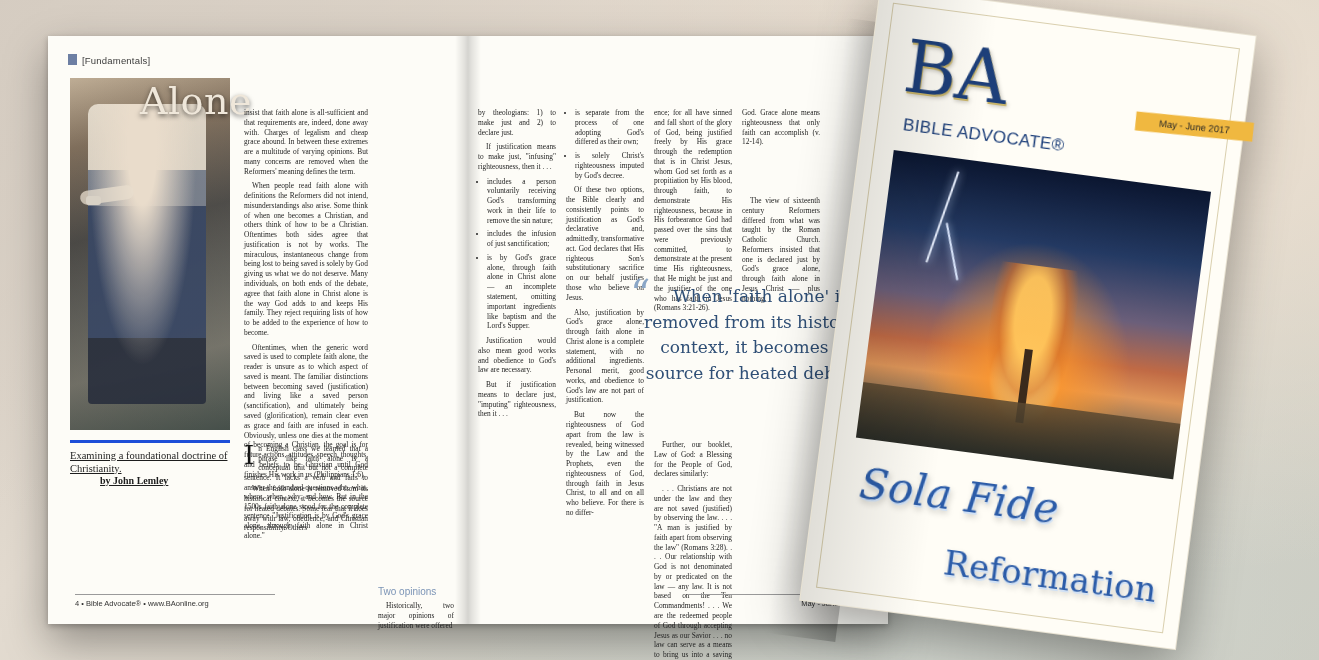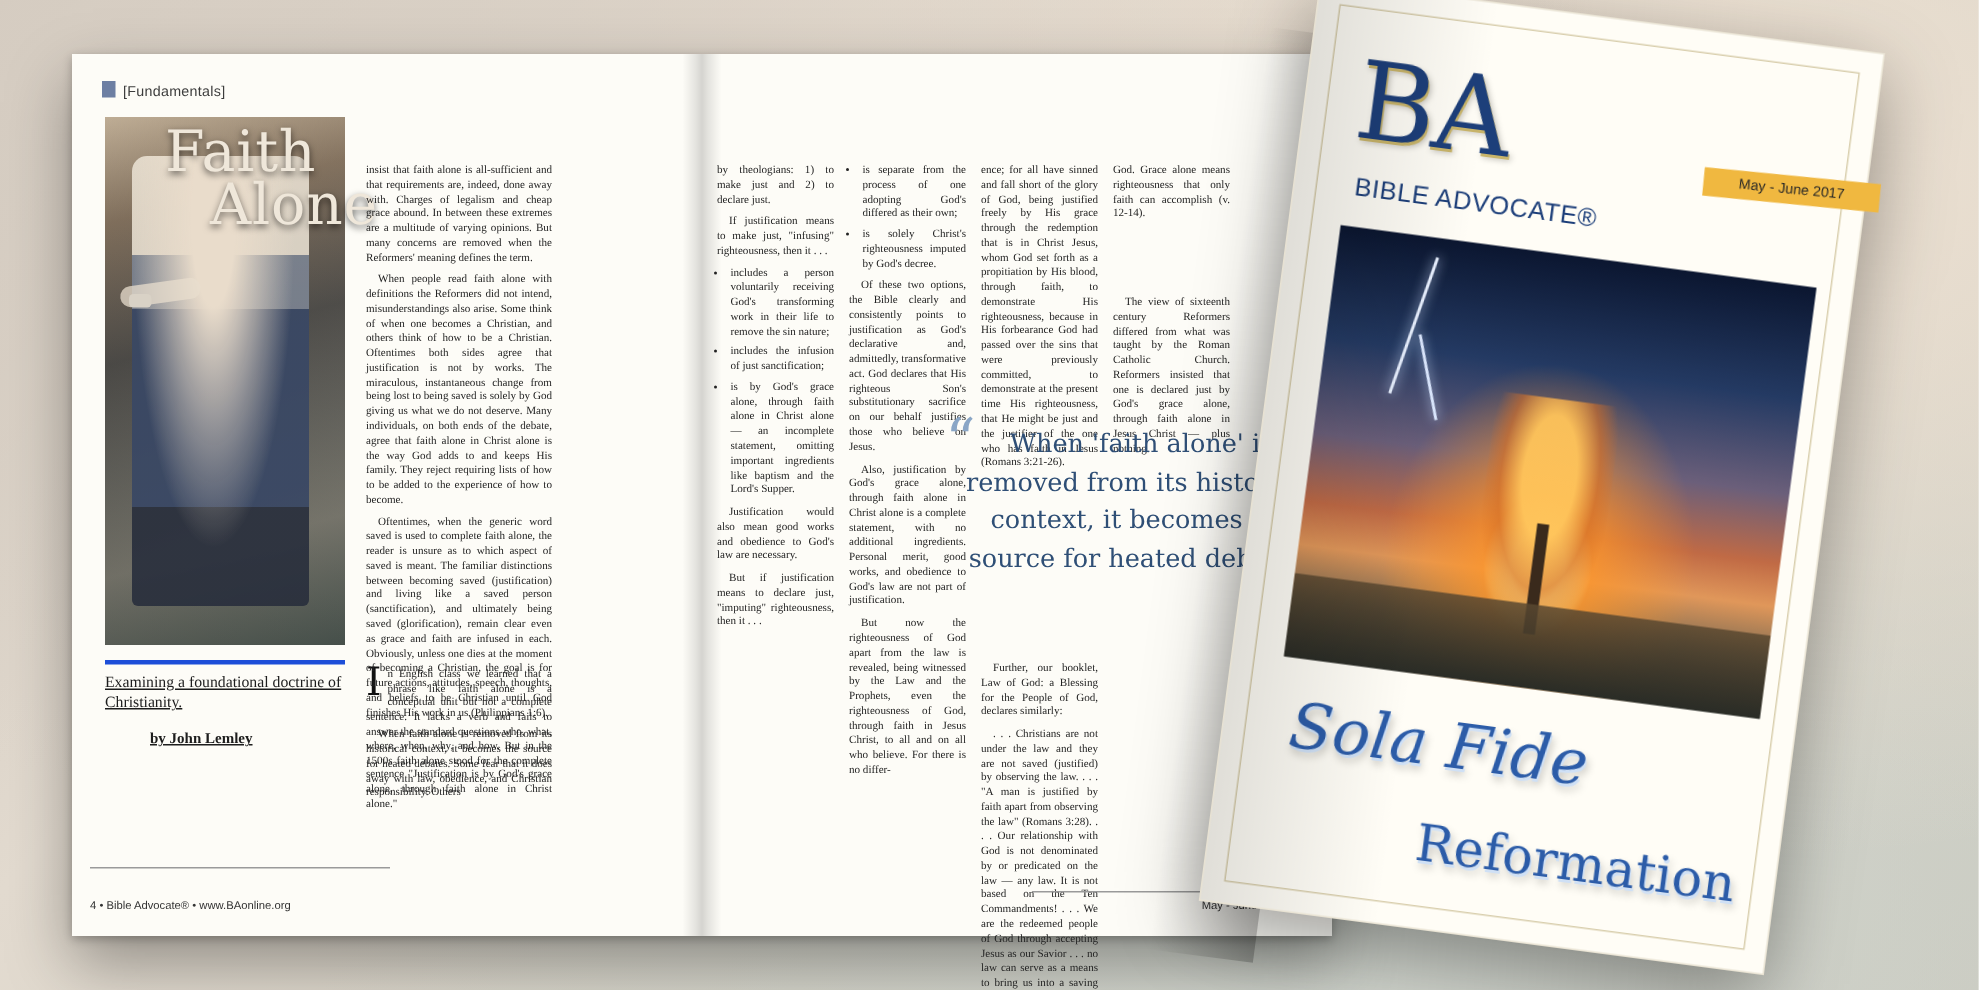--- a/index.html
+++ b/index.html
@@ -61,21 +61,21 @@
     font-family:"DejaVu Serif",serif;font-size:38px;line-height:.92;
     text-shadow:0 2px 5px rgba(0,0,0,.6);letter-spacing:.5px;
   }
   .photo-title .l2{display:block;margin-left:30px;}
 
   .caption{
     position:absolute;left:22px;top:404px;width:160px;
     border-top:3px solid #1d4ed8;padding-top:6px;
     font-family:"Liberation Serif",serif;font-size:10.5px;color:#1d1d1d;line-height:1.25;text-decoration:underline;
   }
-  .caption .byline{display:block;margin-top:12px;font-weight:bold;font-size:10px;padding-left:30px;}
+  .caption .byline{display:block;margin-top:0;font-weight:bold;font-size:10px;padding-left:30px;}
 
   .dropcol{
     position:absolute;left:196px;top:408px;width:124px;
     font-size:7.4px;line-height:1.3;color:#232323;text-align:justify;
   }
   .dropcap{
     float:left;font-family:"DejaVu Serif",serif;font-size:26px;line-height:20px;
     padding:1px 4px 0 0;color:#111;
   }
 
@@ -103,21 +103,21 @@
   }
   .pullquote .mark{
     position:absolute;left:-6px;top:-10px;font-size:40px;color:#8aa6c6;line-height:1;
   }
   .sub-right{
     position:absolute;left:684px;top:128px;width:110px;
     font-family:"Liberation Sans",sans-serif;color:#7b94b6;font-size:10px;line-height:1.25;
   }
 
   .folio-l{
-    position:absolute;left:12px;bottom:16px;width:200px;border-top:1px solid #9a9a9a;padding-top:20px;
+    position:absolute;left:27px;bottom:16px;width:200px;border-top:1px solid #9a9a9a;padding-top:4px;
     font-family:"Liberation Sans",sans-serif;font-size:7.5px;color:#333;
   }
   .folio-r{
     position:absolute;right:20px;bottom:16px;width:180px;text-align:right;border-top:1px solid #9a9a9a;padding-top:4px;
     font-family:"Liberation Sans",sans-serif;font-size:7.5px;color:#333;
   }
 
   
   .cover-wrap{
     position:absolute;left:838px;top:8px;width:380px;height:620px;
@@ -206,41 +206,45 @@
       <div class="kicker">
         <span class="bar"></span><span>[Fundamentals]</span>
       </div>
 
       <div class="photo">
         <div class="figure"></div>
         <div class="arm"></div>
         <div class="watch"></div>
       </div>
       <div class="photo-title">
-        <span>Faith</span>
         <span class="l2">Alone</span>
       </div>
 
       <div class="caption">
         <span>Examining a foundational doctrine of Christianity.</span>
         <span class="byline">by John Lemley</span>
       </div>
 
       <div class="dropcol">
         <span class="dropcap">I</span>
         <span>n English class we learned that a phrase like faith alone is a conceptual unit but not a complete sentence. It lacks a verb and fails to answer the standard questions who, what, where, when, why, and how. But in the 1500s faith alone stood for the complete sentence "Justification is by God's grace alone, through faith alone in Christ alone."</span>
       </div>
 
       <div class="col c1">
         <p class="noind">insist that faith alone is all-sufficient and that requirements are, indeed, done away with. Charges of legalism and cheap grace abound. In between these extremes are a multitude of varying opinions. But many concerns are removed when the Reformers' meaning defines the term.</p>
         <p>When people read faith alone with definitions the Reformers did not intend, misunderstandings also arise. Some think of when one becomes a Christian, and others think of how to be a Christian. Oftentimes both sides agree that justification is not by works. The miraculous, instantaneous change from being lost to being saved is solely by God giving us what we do not deserve. Many individuals, on both ends of the debate, agree that faith alone in Christ alone is the way God adds to and keeps His family. They reject requiring lists of how to be added to the experience of how to become.</p>
         <p>Oftentimes, when the generic word saved is used to complete faith alone, the reader is unsure as to which aspect of saved is meant. The familiar distinctions between becoming saved (justification) and living like a saved person (sanctification), and ultimately being saved (glorification), remain clear even as grace and faith are infused in each. Obviously, unless one dies at the moment of becoming a Christian, the goal is for future actions, attitudes, speech, thoughts, and beliefs to be Christian until God finishes His work in us (Philippians 1:6).</p>
         <p>When faith alone is removed from its historical context, it becomes the source for heated debates. Some fear that it does away with law, obedience, and Christian responsibility. Others</p>
       </div>
 
+      <div class="col c2">
+        <div style="height:470px"></div>
+        <div class="sub">Two opinions</div>
+        <p>Historically, two major opinions of justification were offered</p>
+      </div>
 
       <div class="folio-l">4 • Bible Advocate® • www.BAonline.org</div>
     </div>
 
     <div class="page-r">
       <div class="col c3" style="left:10px">
         <p class="noind">by theologians: 1) to make just and 2) to declare just.</p>
         <p>If justification means to make just, "infusing" righteousness, then it . . .</p>
         <ul>
           <li>includes a person voluntarily receiving God's transforming work in their life to remove the sin nature;</li>

